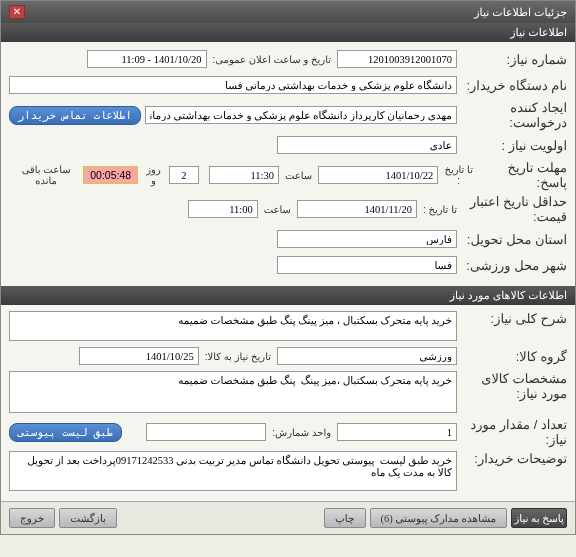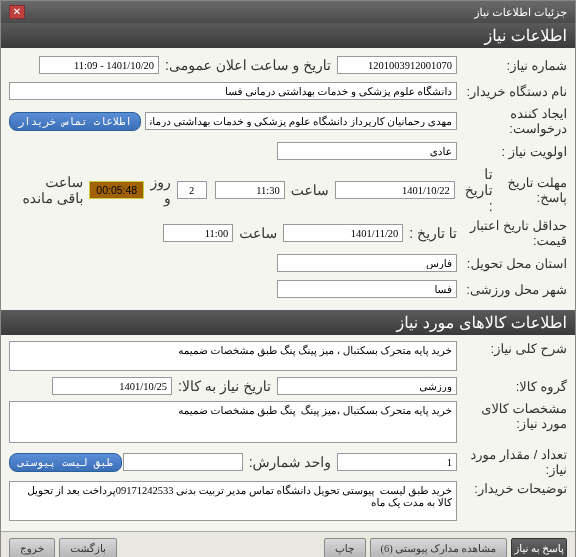--- a/index.html
+++ b/index.html
@@ -1,35 +1,35 @@
 <!DOCTYPE html>
 <html dir="rtl" lang="fa"><head>
 <meta charset="utf-8">
 <style>
 * { margin: 0; padding: 0; box-sizing: border-box; }
 body { font-family: Tahoma, Arial, sans-serif; font-size: 11px; background: #f0f0e8; direction: rtl; }
 .window { width: 576px; border: 1px solid #888; background: #f5f5f0; }
 .titlebar { background: linear-gradient(to bottom, #6a6a6a, #4a4a4a); color: #fff; padding: 4px 8px; font-size: 11px; display: flex; justify-content: space-between; align-items: center; }
 .titlebar .close { width: 16px; height: 14px; background: #c04040; border: 1px solid #803030; text-align: center; line-height: 12px; cursor: pointer; font-size: 10px; }
-.section-header { background: linear-gradient(to bottom, #5a5a5a, #3a3a3a); color: #fff; padding: 3px 8px; font-size: 16px; }
+.section-header { background: linear-gradient(to bottom, #5a5a5a, #3a3a3a); color: #fff; padding: 3px 8px; font-size: 11px; }
 .form-area { padding: 6px 8px; }
 .row { display: flex; align-items: center; margin-bottom: 4px; min-height: 22px; }
 .lbl { width: 110px; text-align: right; padding-left: 4px; font-size: 13px; color: #333; }
-.lbl2 { width: auto; text-align: right; padding: 0 6px; font-size: 14px; color: #333; }
+.lbl2 { width: auto; text-align: center; padding: 0 6px; font-size: 10px; color: #333; }
 .fld { border: 1px solid #999; background: #fff; padding: 2px 4px; font-size: 10.5px; height: 18px; font-family: Tahoma; }
 .fld-sm { width: 70px; }
 .fld-md { width: 120px; }
 .fld-lg { width: 180px; }
 .fld-xxl { flex: 1; }
 .ta { border: 1px solid #999; background: #fff; padding: 2px 4px; font-size: 10.5px; font-family: Tahoma; resize: none; }
 .btn-blue { background: linear-gradient(to bottom, #5a8fd8, #3a6fb8); color: #fff; border: 1px solid #2a5f98; padding: 2px 8px; font-size: 10.5px; cursor: pointer; font-family: Liberation Mono, monospace; border-radius: 8px; }
 .btn-gray { background: linear-gradient(to bottom, #d8d8d8, #b8b8b8); color: #333; border: 1px solid #888; padding: 3px 10px; font-size: 10.5px; cursor: pointer; font-family: Tahoma; border-radius: 2px; }
 .btn-dark { background: linear-gradient(to bottom, #666, #444); color: #fff; border: 1px solid #333; padding: 3px 2px; font-size: 10.5px; cursor: pointer; font-family: Tahoma; border-radius: 2px; }
 .footer-bar { border-top: 1px solid #aaa; padding: 6px 8px; display: flex; gap: 4px; justify-content: flex-start; background: #e8e8e0; }
-.highlight { background: #a16207; border: 1px solid #cccc40; padding: 2px 6px; font-size: 10.5px; }
+.highlight { background: #fca5a5; border: 1px solid #cccc40; padding: 2px 6px; font-size: 10.5px; }
 .spacer { flex: 1; }
 </style>
 </head>
 <body>
 
 <div class="window">
 
   <div class="titlebar">
     <span>جزئیات اطلاعات نیاز</span>
     <span class="close">✕</span>

